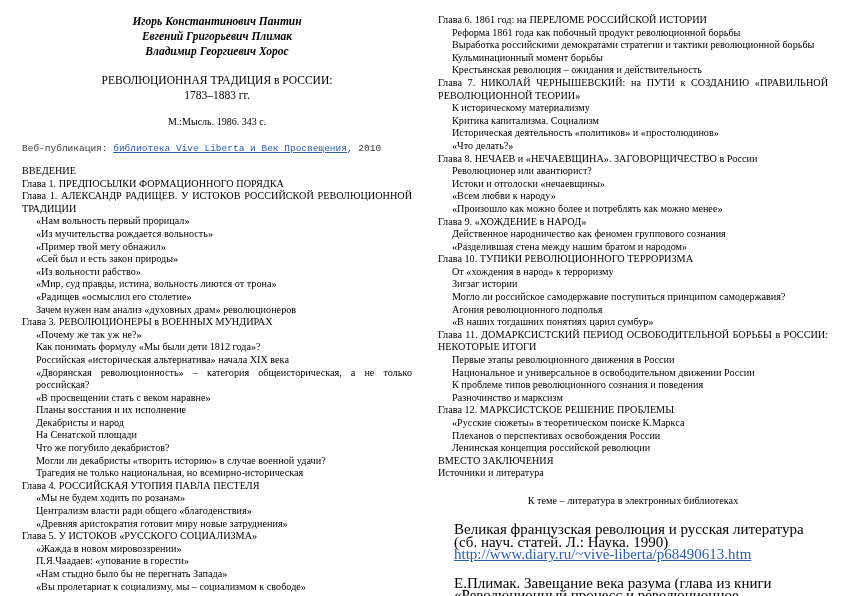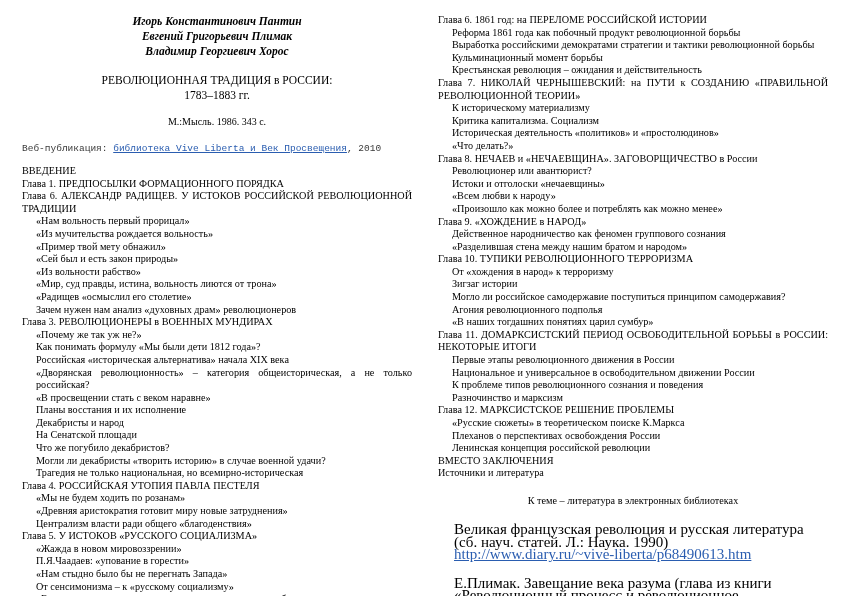--- a/index.html
+++ b/index.html
@@ -110,21 +110,21 @@
 
       <div class="imprint">М.:Мысль. 1986. 343 с.</div>
 
       <div class="webpub">
         <span>Веб-публикация: </span><a class="link" href="#">библиотека Vive Liberta и Век Просвещения</a><span>, 2010</span>
       </div>
 
       <div id="left-toc">
           <p class="toc-line lvl-0">ВВЕДЕНИЕ</p>
           <p class="toc-line lvl-0">Глава 1. ПРЕДПОСЫЛКИ ФОРМАЦИОННОГО ПОРЯДКА</p>
-          <p class="toc-line lvl-0">Глава 6. АЛЕКСАНДР РАДИЩЕВ. У ИСТОКОВ РОССИЙСКОЙ РЕВОЛЮЦИОННОЙ ТРАДИЦИИ</p>
+          <p class="toc-line lvl-0">Глава 1. АЛЕКСАНДР РАДИЩЕВ. У ИСТОКОВ РОССИЙСКОЙ РЕВОЛЮЦИОННОЙ ТРАДИЦИИ</p>
           <p class="toc-line lvl-1">«Нам вольность первый прорицал»</p>
           <p class="toc-line lvl-1">«Из мучительства рождается вольность»</p>
           <p class="toc-line lvl-1">«Пример твой мету обнажил»</p>
           <p class="toc-line lvl-1">«Сей был и есть закон природы»</p>
           <p class="toc-line lvl-1">«Из вольности рабство»</p>
           <p class="toc-line lvl-1">«Мир, суд правды, истина, вольность лиются от трона»</p>
           <p class="toc-line lvl-1">«Радищев «осмыслил его столетие»</p>
           <p class="toc-line lvl-1">Зачем нужен нам анализ «духовных драм» революционеров</p>
           <p class="toc-line lvl-0">Глава 3. РЕВОЛЮЦИОНЕРЫ в ВОЕННЫХ МУНДИРАХ</p>
           <p class="toc-line lvl-1">«Почему же так уж не?»</p>
@@ -133,27 +133,26 @@
           <p class="toc-line lvl-1">«Дворянская революционность» – категория общеисторическая, а не только российская?</p>
           <p class="toc-line lvl-1">«В просвещении стать с веком наравне»</p>
           <p class="toc-line lvl-1">Планы восстания и их исполнение</p>
           <p class="toc-line lvl-1">Декабристы и народ</p>
           <p class="toc-line lvl-1">На Сенатской площади</p>
           <p class="toc-line lvl-1">Что же погубило декабристов?</p>
           <p class="toc-line lvl-1">Могли ли декабристы «творить историю» в случае военной удачи?</p>
           <p class="toc-line lvl-1">Трагедия не только национальная, но всемирно-историческая</p>
           <p class="toc-line lvl-0">Глава 4. РОССИЙСКАЯ УТОПИЯ ПАВЛА ПЕСТЕЛЯ</p>
           <p class="toc-line lvl-1">«Мы не будем ходить по розанам»</p>
+          <p class="toc-line lvl-1">Централизм власти ради общего «благоденствия»</p>
           <p class="toc-line lvl-1">«Древняя аристократия готовит миру новые затруднения»</p>
-          <p class="toc-line lvl-1">Централизм власти ради общего «благоденствия»</p>
           <p class="toc-line lvl-0">Глава 5. У ИСТОКОВ «РУССКОГО СОЦИАЛИЗМА»</p>
           <p class="toc-line lvl-1">«Жажда в новом мировоззрении»</p>
           <p class="toc-line lvl-1">П.Я.Чаадаев: «упование в горести»</p>
           <p class="toc-line lvl-1">«Нам стыдно было бы не перегнать Запада»</p>
-          <p class="toc-line lvl-1">От сенсимонизма – к «русскому социализму»</p>
           <p class="toc-line lvl-1">«Вы пролетариат к социализму, мы – социализмом к свободе»</p>
         </div>
     </div>
 
     <div class="col">
       <div id="right-toc">
           <p class="toc-line lvl-0">Глава 6. 1861 год: на ПЕРЕЛОМЕ РОССИЙСКОЙ ИСТОРИИ</p>
           <p class="toc-line lvl-1">Реформа 1861 года как побочный продукт революционной борьбы</p>
           <p class="toc-line lvl-1">Выработка российскими демократами стратегии и тактики революционной борьбы</p>
           <p class="toc-line lvl-1">Кульминационный момент борьбы</p>

